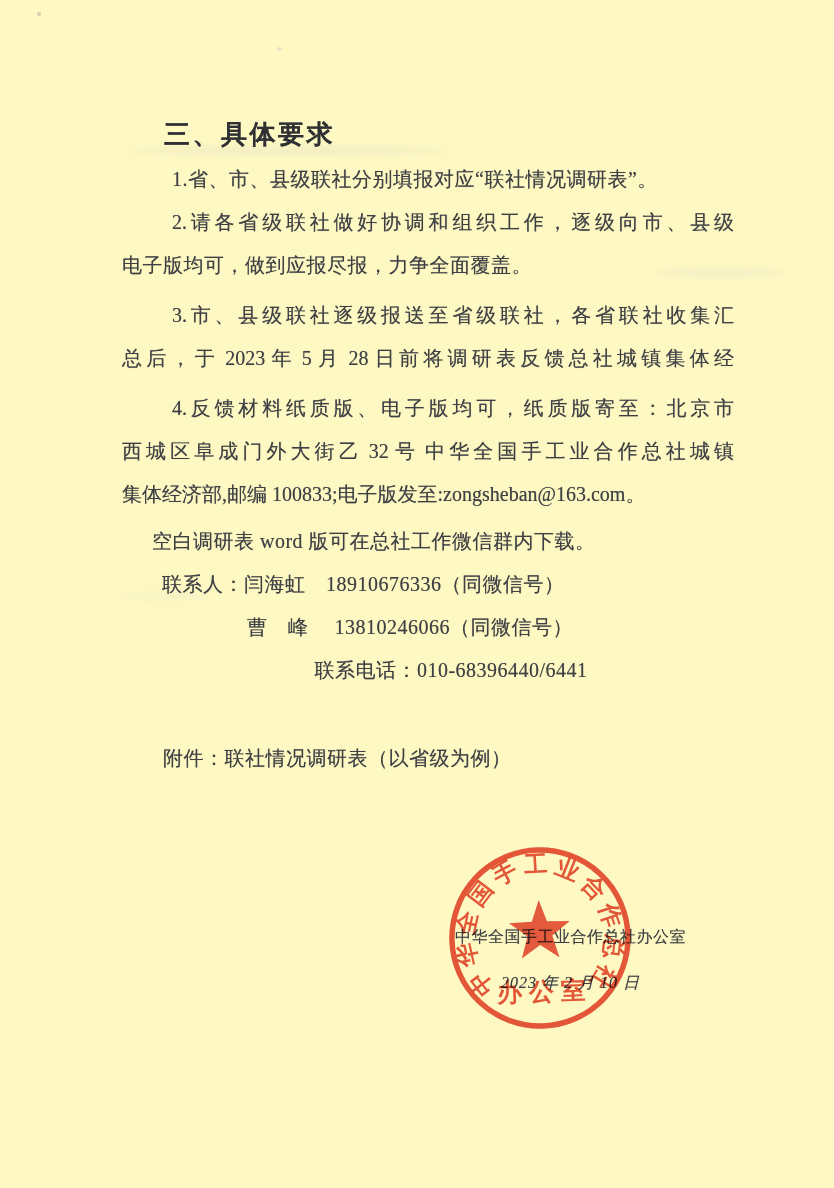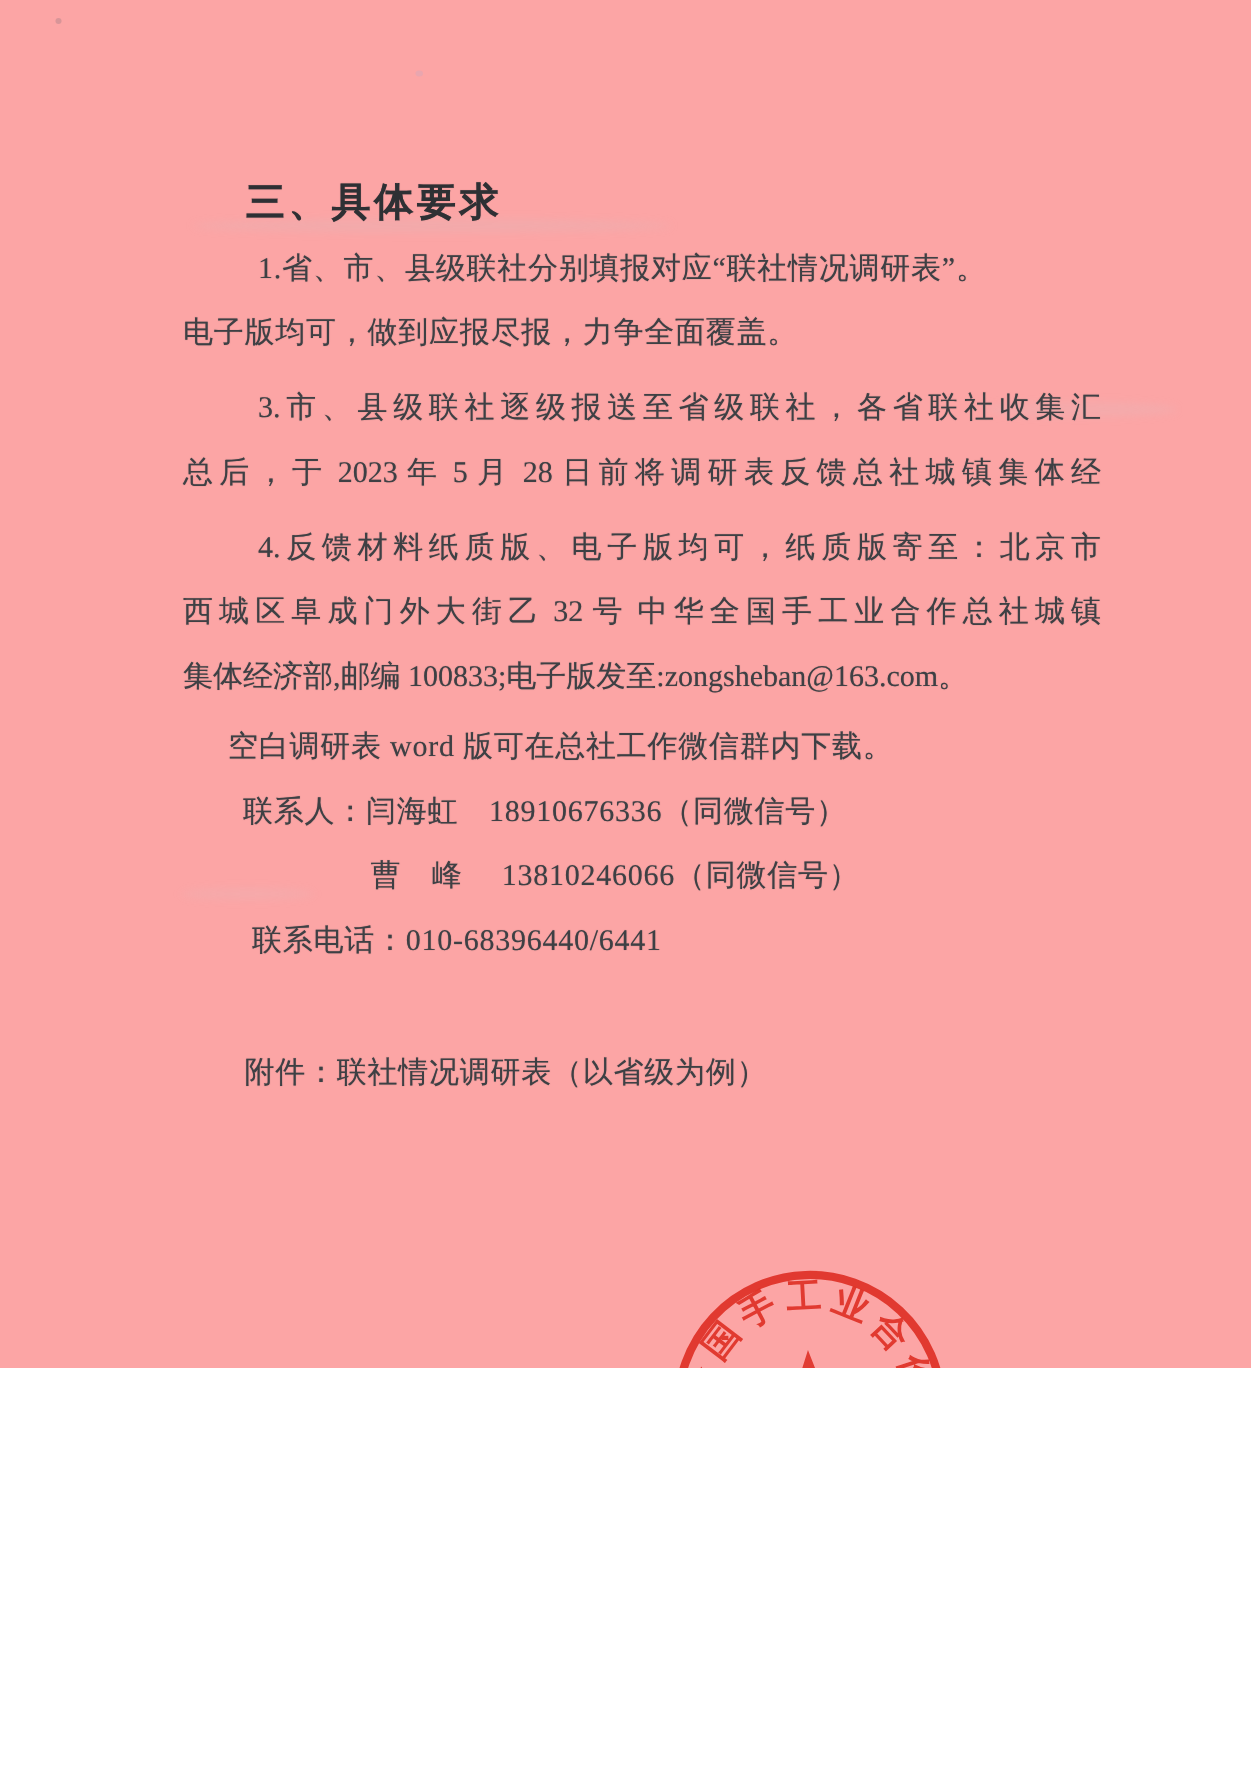--- a/index.html
+++ b/index.html
@@ -1,18 +1,18 @@
 <!DOCTYPE html>
 <html style="--seal-red: #df3b2a;"><head>
 <meta charset="utf-8">
 <style>
   html,body{margin:0;padding:0;background:#ffffff;}
   .page{
-    position:relative;width:834px;height:912px;overflow:hidden;
-    background:#fca5a5;
+    position:relative;width:834px;height:1188px;overflow:hidden;
+    background:#fef9c3;
     font-family:"Liberation Serif","DejaVu Serif",serif;
     color:var(--ink,#3e4044);
   }
   .doc{position:absolute;left:122px;top:112px;width:612px;}
   .line{
     font-size:20px;line-height:43px;letter-spacing:.5px;
     text-shadow:0 0 .7px rgba(70,70,75,.55);
   }
   .line.justify{
     text-align:justify;text-align-last:justify;
@@ -55,30 +55,31 @@
   <div class="speck s1"></div>
   <div class="speck s2"></div>
   <div class="smudge a"></div>
   <div class="smudge b"></div>
   <div class="smudge c"></div>
 
   <div class="doc">
     <div class="heading">三、具体要求</div>
     <div id="lines">
         <div class="line" style="padding-left: 50px;">1.省、市、县级联社分别填报对应“联社情况调研表”。</div>
+        <div class="line justify" style="padding-left: 50px;">2.请各省级联社做好协调和组织工作，逐级向市、县级</div>
         <div class="line">电子版均可，做到应报尽报，力争全面覆盖。</div>
         <div class="line justify" style="padding-left: 50px; margin-top: 7px;">3.市、县级联社逐级报送至省级联社，各省联社收集汇</div>
         <div class="line justify">总后，于 2023 年 5 月 28 日前将调研表反馈总社城镇集体经</div>
         <div class="line justify" style="padding-left: 50px; margin-top: 7px;">4.反馈材料纸质版、电子版均可，纸质版寄至：北京市</div>
         <div class="line justify">西城区阜成门外大街乙 32 号 中华全国手工业合作总社城镇</div>
         <div class="line fit">集体经济部,邮编 100833;电子版发至:zongsheban@163.com。</div>
         <div class="line" style="padding-left: 30px; margin-top: 4px;">空白调研表 word 版可在总社工作微信群内下载。</div>
         <div class="line" style="padding-left: 40px;">联系人：闫海虹　18910676336（同微信号）</div>
         <div class="line" style="padding-left: 125px;">曹　峰　 13810246066（同微信号）</div>
-        <div class="line" style="padding-left: 46px;">联系电话：010-68396440/6441</div>
+        <div class="line" style="padding-left: 46px; text-align: center;">联系电话：010-68396440/6441</div>
         <div class="line" style="padding-left: 41px; margin-top: 45px;">附件：联社情况调研表（以省级为例）</div>
       </div>
   </div>
 
   <div class="signature">
     <div class="sig-org">中华全国手工业合作总社办公室</div>
     <div class="sig-date">2023 年 2 月 10 日</div>
   </div>
 
   <div class="seal">

